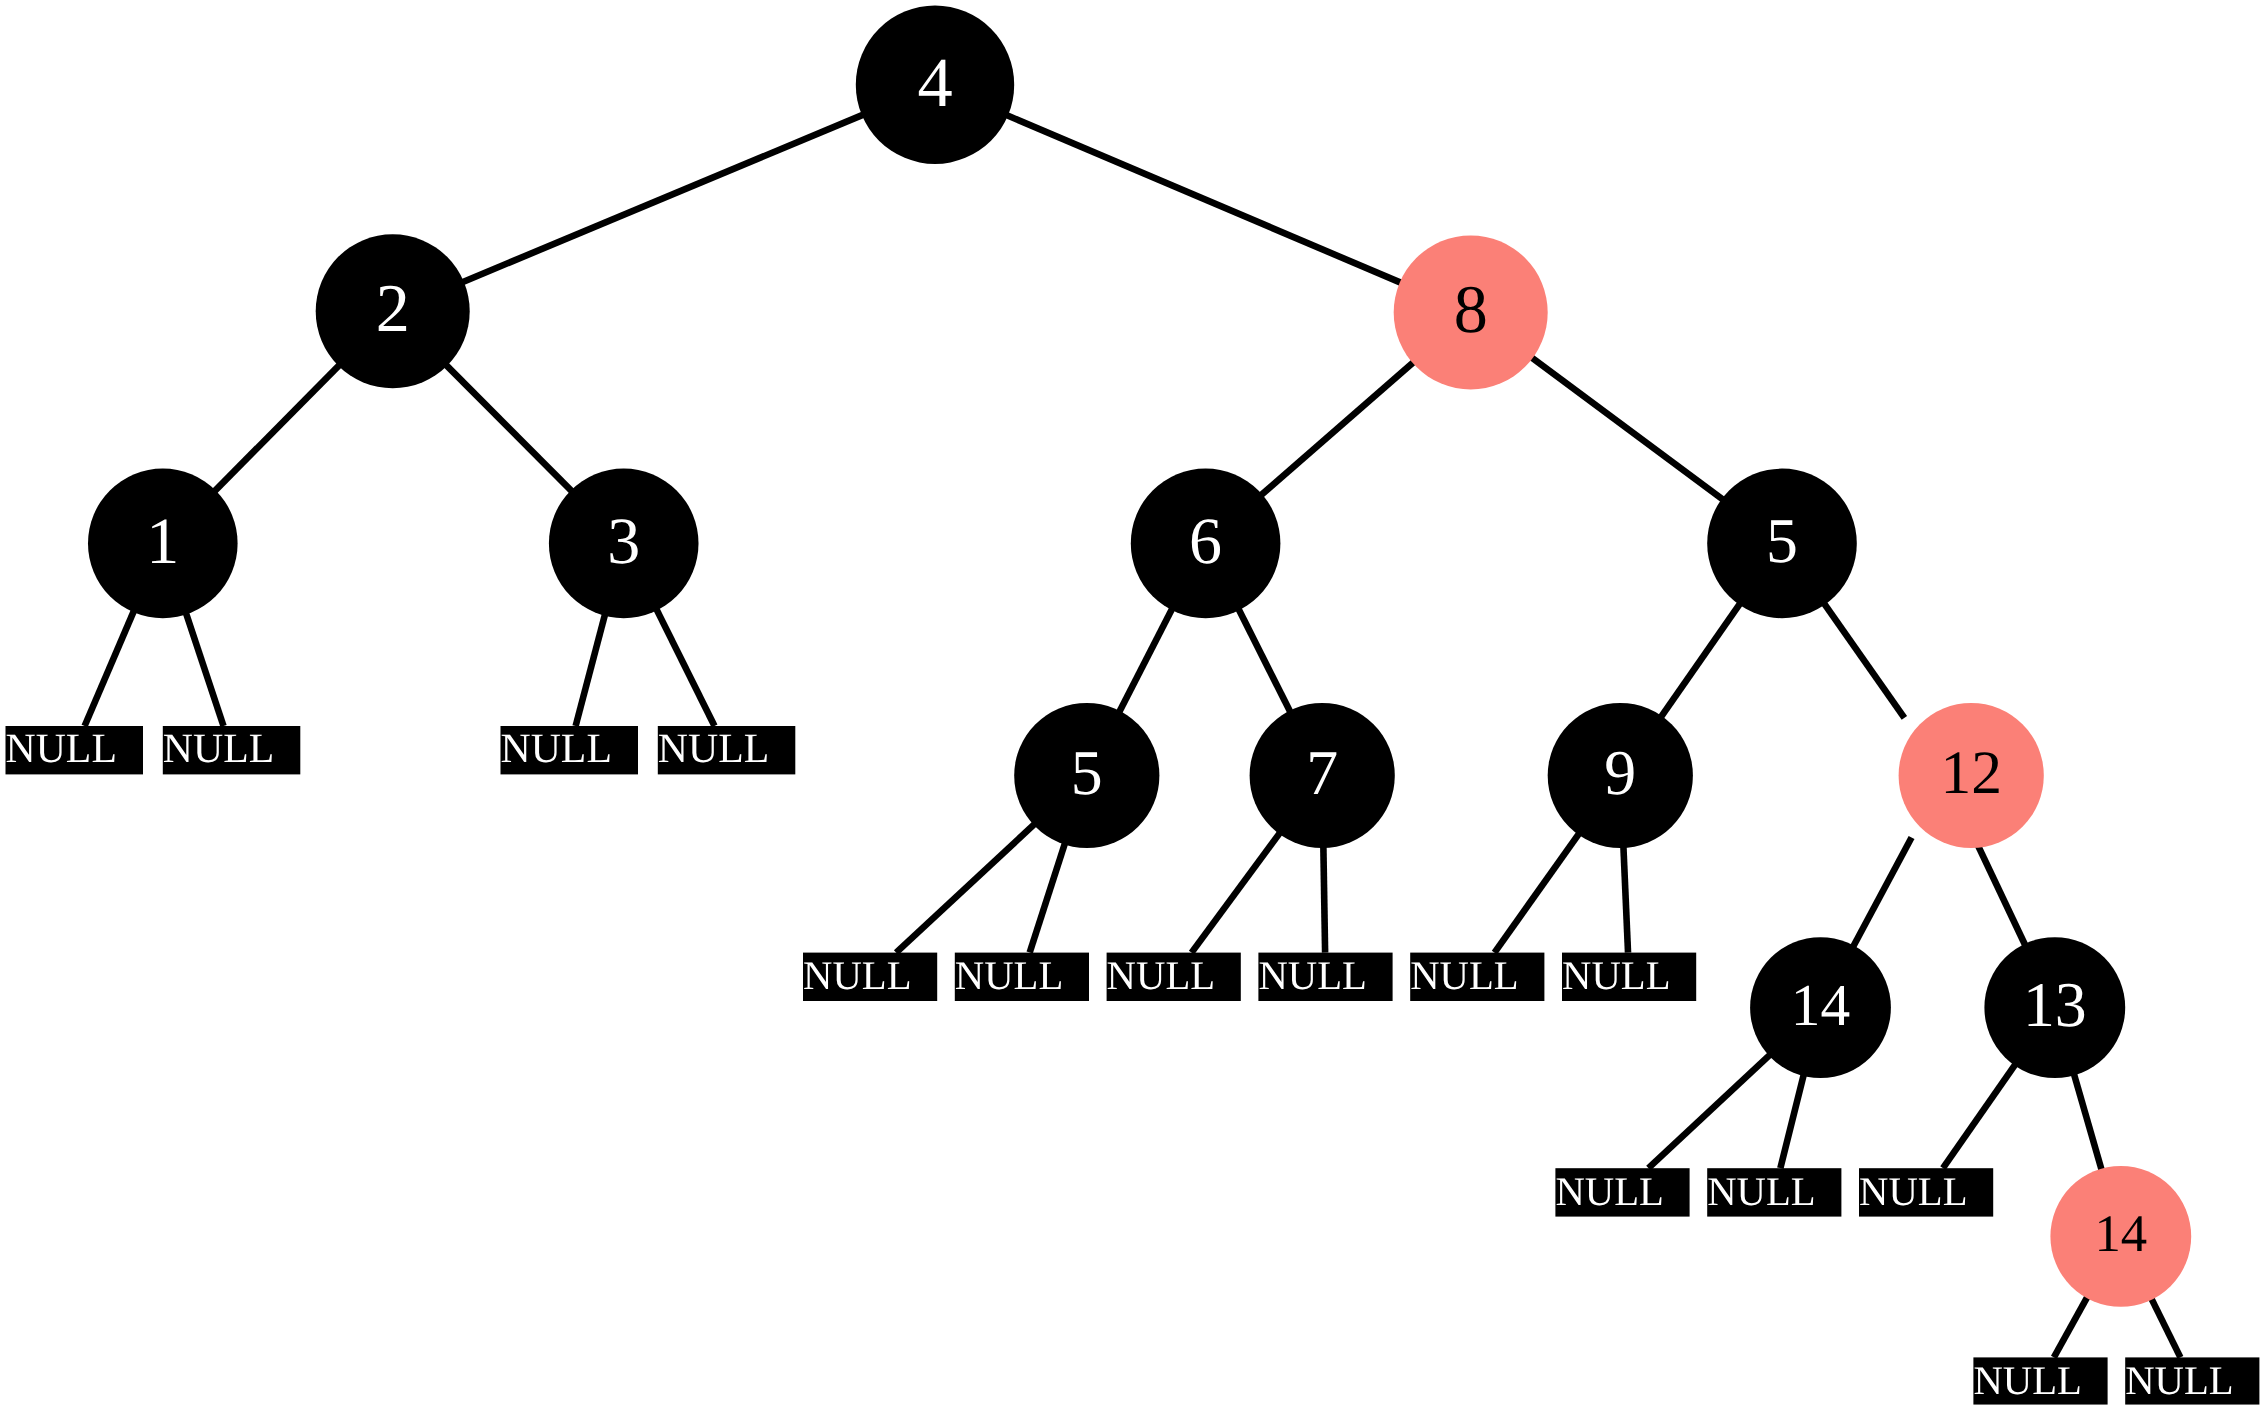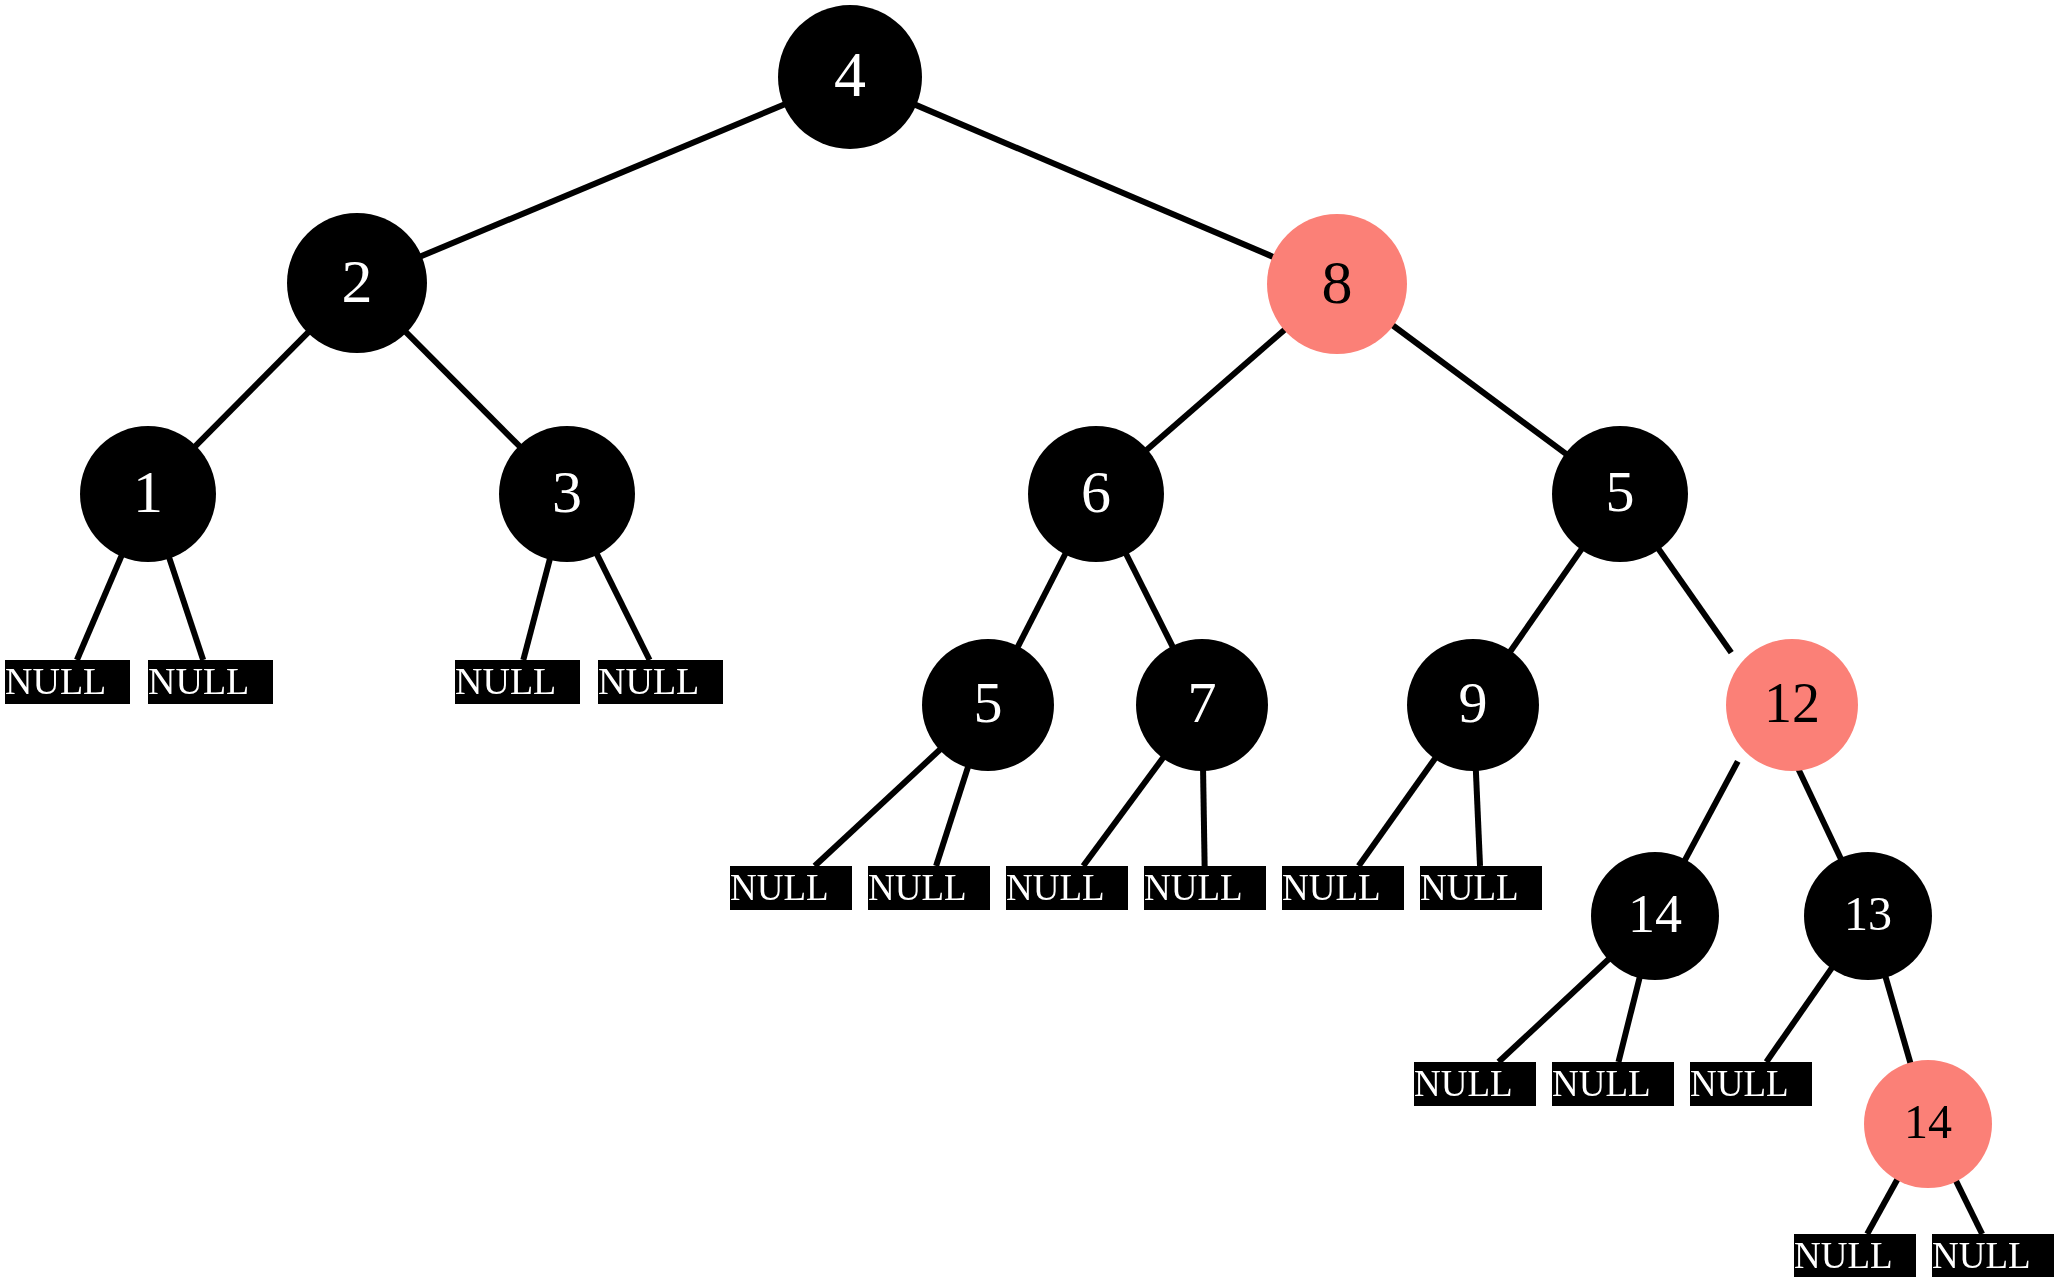--- a/index.html
+++ b/index.html
@@ -129,21 +129,21 @@
       </div>
       <div class="node node-black" style="left: 1407px; top: 639px; width: 132px; height: 132px; font-size: 58px; background: rgb(0, 0, 0); color: rgb(255, 255, 255);">
         <span class="node-label">9</span>
       </div>
       <div class="node node-red" style="left: 1726px; top: 639px; width: 132px; height: 132px; font-size: 56px; background: rgb(251, 128, 119); color: rgb(0, 0, 0);">
         <span class="node-label">12</span>
       </div>
       <div class="node node-black" style="left: 1591px; top: 852px; width: 128px; height: 128px; font-size: 54px; background: rgb(0, 0, 0); color: rgb(255, 255, 255);">
         <span class="node-label">14</span>
       </div>
-      <div class="node node-black" style="left: 1804px; top: 852px; width: 128px; height: 128px; font-size: 48px; background: rgb(0, 0, 0); color: rgb(255, 255, 255); text-align: center;">
+      <div class="node node-black" style="left: 1804px; top: 852px; width: 128px; height: 128px; font-size: 58px; background: rgb(0, 0, 0); color: rgb(255, 255, 255); text-align: center;">
         <span class="node-label">13</span>
       </div>
       <div class="node node-red" style="left: 1864px; top: 1060px; width: 128px; height: 128px; font-size: 48px; background: rgb(251, 128, 119); color: rgb(0, 0, 0);">
         <span class="node-label">14</span>
       </div>
       <div class="nullbox" style="left: 5px; top: 660px; width: 125px; height: 44px; font-size: 38px; background: rgb(0, 0, 0); color: rgb(255, 255, 255);">
         <span class="null-label">NULL</span>
       </div>
       <div class="nullbox" style="left: 148px; top: 660px; width: 125px; height: 44px; font-size: 38px; background: rgb(0, 0, 0); color: rgb(255, 255, 255);">
         <span class="null-label">NULL</span>

